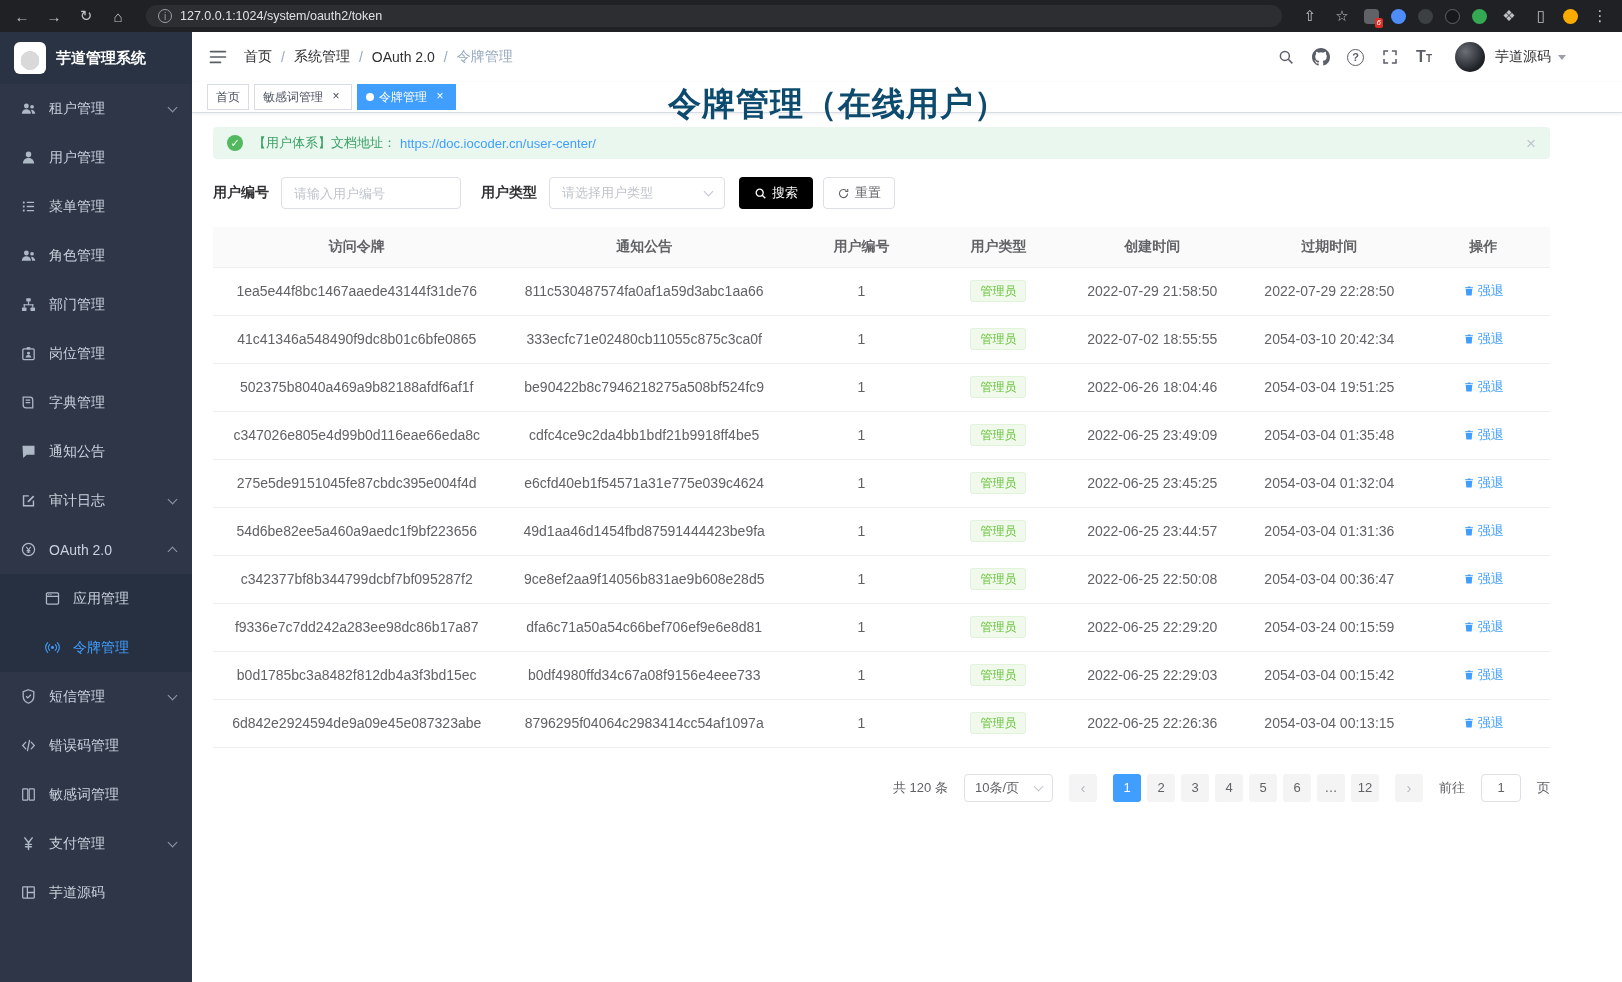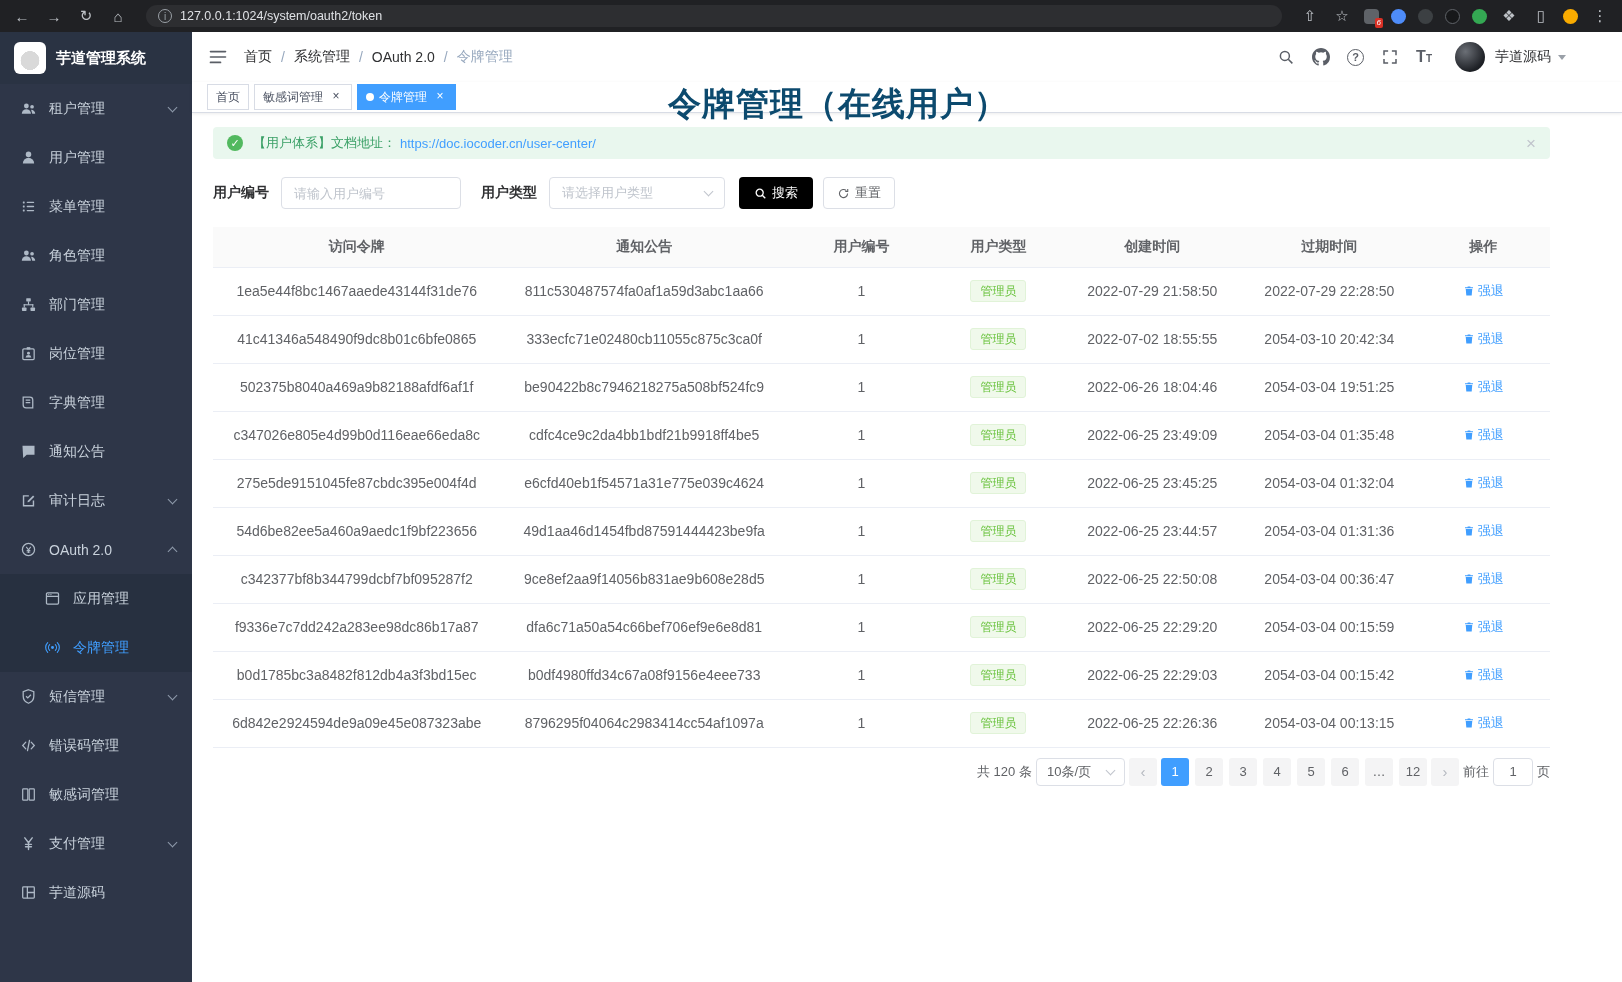--- a/index.html
+++ b/index.html
@@ -72,21 +72,21 @@
   .btn-primary { background:#000000; color:#fff; padding:0 15px; margin-left:14px; }
   .btn-plain { background:#fff; color:#606266; border:1px solid #dcdfe6; padding:0 13px; margin-left:10px; }
 
   table.grid { width:100%; border-collapse:collapse; margin-top:18px; font-size:14px; color:#606266; table-layout:fixed; }
   .grid th { height:40px; background:#fafafa; font-weight:700; color:#606266; border-bottom:1px solid #ebeef5; text-align:center; }
   .grid td { height:48px; border-bottom:1px solid #ebeef5; text-align:center; overflow:hidden; white-space:nowrap; }
   .tag-success { display:inline-block; padding:1px 9px; font-size:12px; line-height:18px; color:#67c23a; background:#f0f9eb; border:1px solid #e1f3d8; border-radius:3px; }
   .op-link { color:#409eff; font-size:13px; display:inline-flex; align-items:center; gap:3px; cursor:pointer; }
   .op-ic { width:12px; height:12px; }
 
-  .pager { display:flex; align-items:center; justify-content:flex-end; gap:4px; margin-top:10px; font-size:13px; color:#606266; }
+  .pager { display:flex; align-items:center; justify-content:flex-end; gap:16px; margin-top:26px; font-size:13px; color:#606266; }
   .page-size { height:28px; border:1px solid #dcdfe6; border-radius:4px; display:flex; align-items:center; gap:16px; padding:0 10px; cursor:pointer; }
   .pages { display:flex; align-items:center; gap:6px; }
   .p-btn { min-width:28px; height:28px; background:#f4f4f5; border-radius:3px; display:inline-flex; align-items:center; justify-content:center; padding:0 4px; cursor:pointer; }
   .p-btn.active { background:#409eff; color:#fff; }
   .p-btn.nav { color:#b4b8bf; font-size:15px; }
   .goto-input { width:40px; height:28px; border:1px solid #dcdfe6; border-radius:4px; text-align:center; font-size:13px; color:#606266; outline:none; }
 
   .annotation { position:absolute; left:668px; top:82px; color:#0c4a6e; font-size:33px; font-weight:700; letter-spacing:1px; z-index:50; pointer-events:none; }
 </style>
 </head>
@@ -528,21 +528,21 @@
                 </span>
                 <span>强退</span>
               </span></td>
           </tr>
           <tr>
             <td>f9336e7c7dd242a283ee98dc86b17a87</td>
             <td>dfa6c71a50a54c66bef706ef9e6e8d81</td>
             <td>1</td>
             <td><span class="tag-success">管理员</span></td>
             <td>2022-06-25 22:29:20</td>
-            <td>2054-03-04 00:15:59</td>
+            <td>2054-03-24 00:15:59</td>
             <td><span class="op-link">
                 <span class="op-ic">
                   <svg viewBox="0 0 24 24">
                     <path d="M9.5 3h5l.6 1.6H20v2H4v-2h4.9z"></path>
                     <path d="M5.5 8.2h13L17.4 21H6.6z"></path>
                   </svg>
                 </span>
                 <span>强退</span>
               </span></td>
           </tr>

